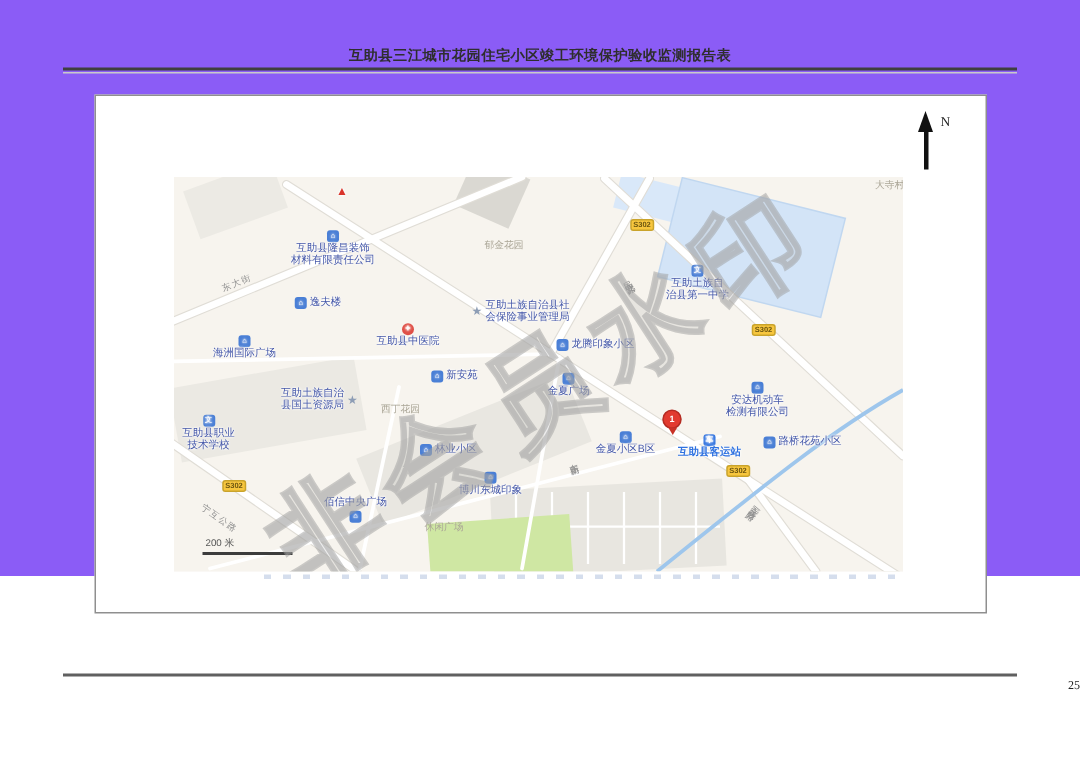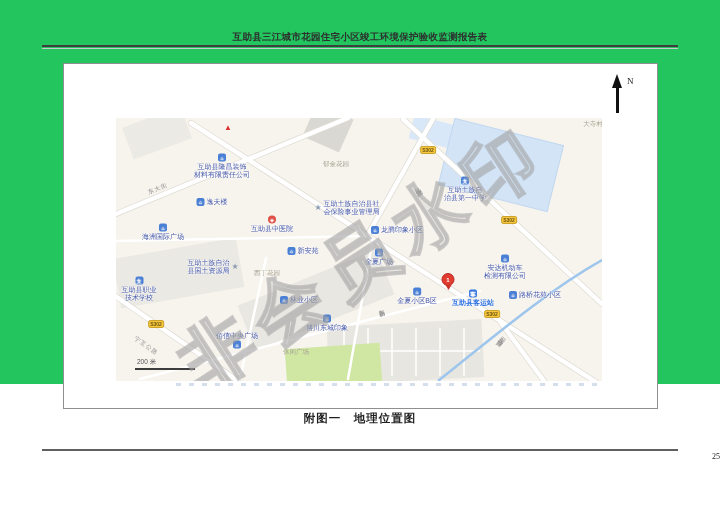--- a/index.html
+++ b/index.html
@@ -1,17 +1,17 @@
 <!DOCTYPE html>
 <html style="--map-background: #f7f4ee; --poi-label: #4356a8; --transit-accent: #2f72e0; --area-label: #aaa596; --road-label: #8f8f8f; --badge-background: #f7c63e; --school-area: #d3e4f7; --park-area: #cfe7a3; --river: #9ec6ec; --pin-red: #e23b30; --watermark-grey: #b4b4b4; --north-arrow: #111111;"><head>
 <meta charset="utf-8">
 <style>
   html,body{margin:0;padding:0;background:#ffffff;}
   body{width:720px;height:508px;overflow:hidden;font-family:"Liberation Sans",sans-serif;}
-  #page{position:relative;width:720px;height:384px;background:#22c55e;}
+  #page{position:relative;width:720px;height:384px;background:#8b5cf6;}
 
   
   .header-title{position:absolute;top:31px;left:0;width:100%;text-align:center;
     font-size:9.5px;font-weight:600;letter-spacing:.3px;color:#2e2e2e;
     font-family:"Liberation Serif",serif;}
   .rule-dark{position:absolute;top:45px;left:42px;width:636px;height:2px;background:#3f3f3f;}
   .rule-light{position:absolute;top:48px;left:42px;width:636px;height:1px;background:#c9c9c9;}
 
   
   .figure-box{position:absolute;left:63px;top:63px;width:593px;height:344px;border:1px solid #8f8f8f;background:#fff;}
@@ -281,16 +281,15 @@
         </div>
         <div class="scale" style="left: 19px; top: 240px;">
           <div class="scale-label">200 米</div>
           <div class="scale-bar"></div>
         </div>
       </div>
 
     <div class="map-bottom-dashes"></div>
   </div>
 
-  <div class="caption">附图一　地理位置图</div>
   <div class="footer-rule"></div>
   <div class="page-number">25</div>
 </div>
 
 </body></html>

